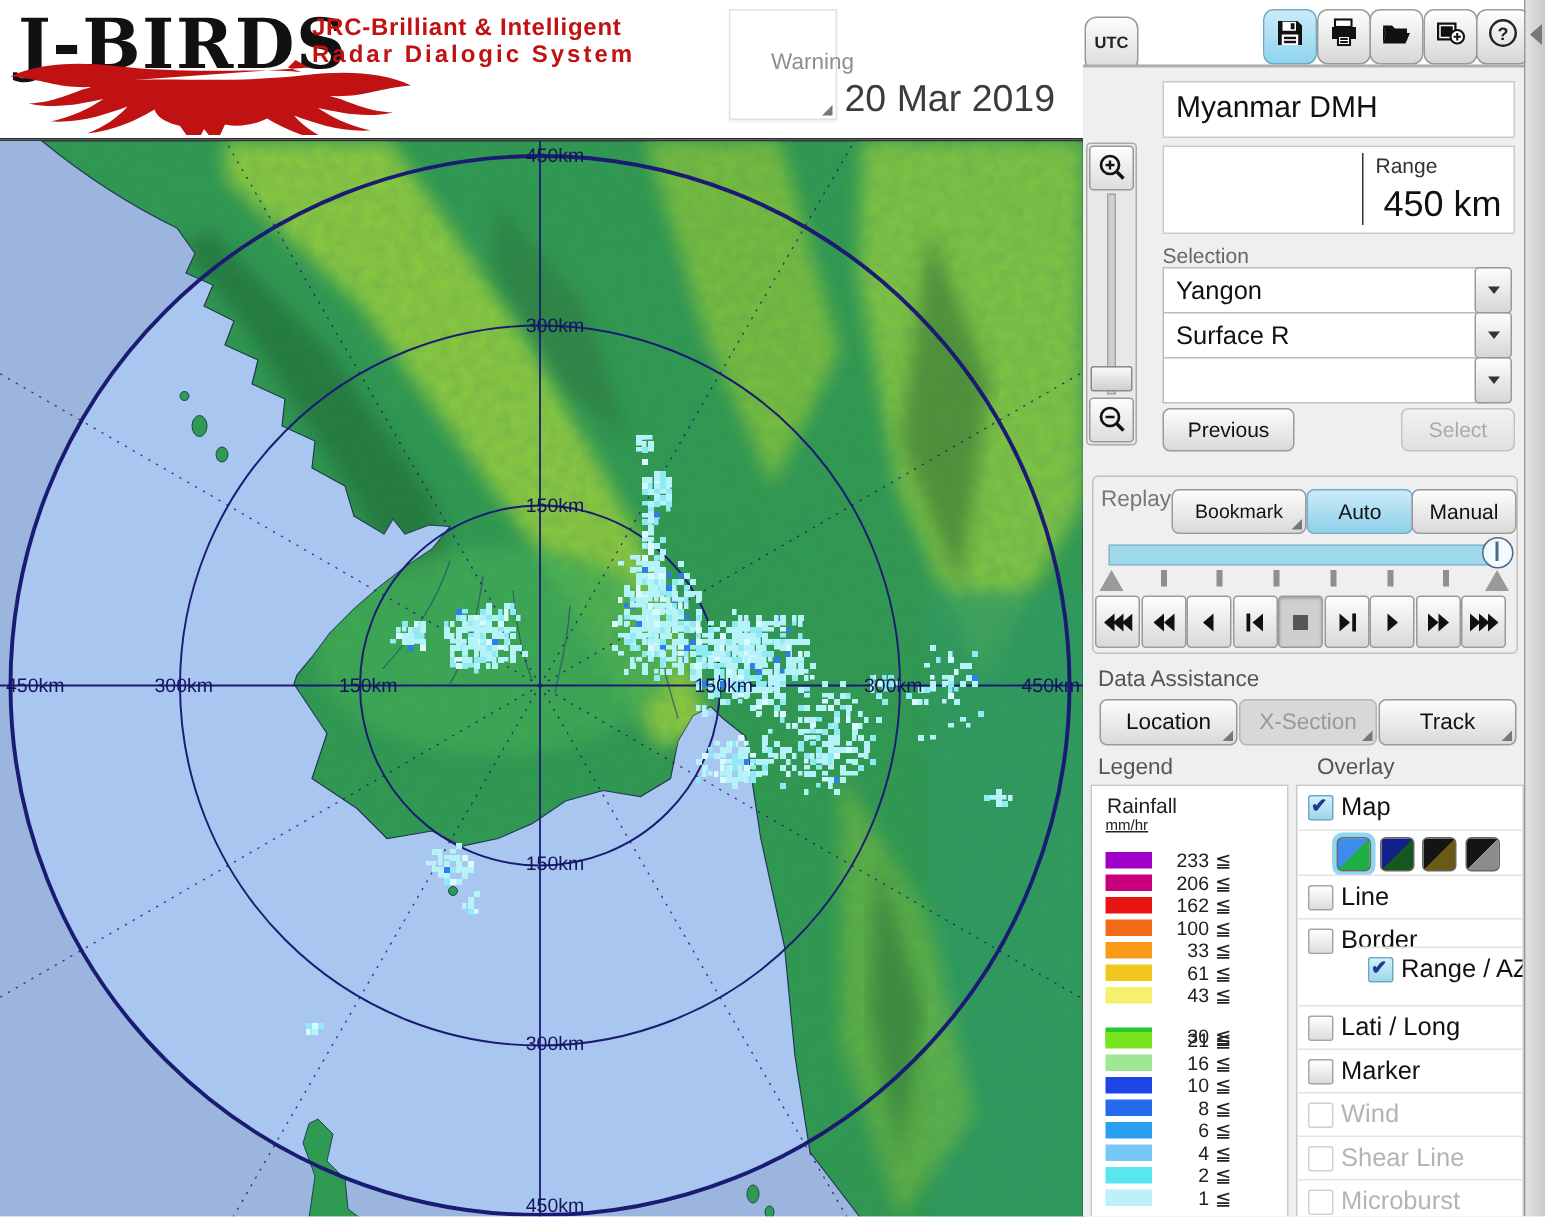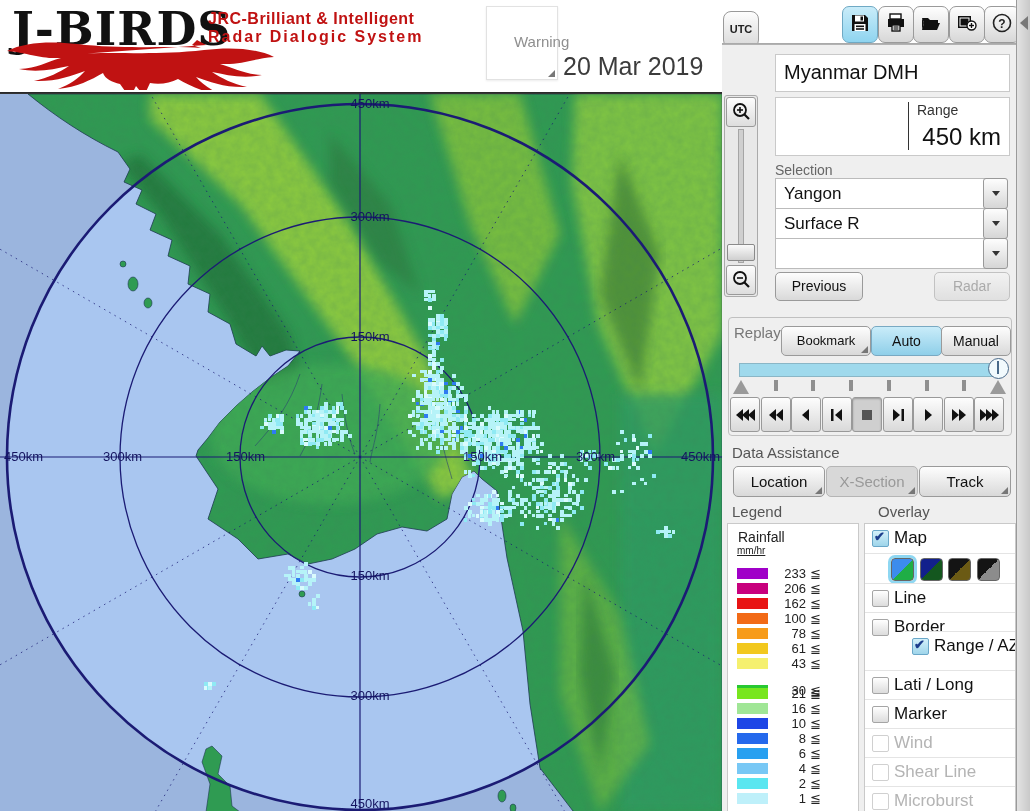--- a/index.html
+++ b/index.html
@@ -1877,21 +1877,21 @@
         </div>
         <div class="ddrow" style="top: 193px;">
           <div class="ddfield"></div>
           <div class="ddbtn">
             <div class="caret"></div>
           </div>
         </div>
       </div>
 
     <div id="prev-btn" class="btn">Previous</div>
-    <div id="select-btn" class="btn ghost-disabled">Radar</div>
+    <div id="select-btn" class="btn ghost-disabled">Select</div>
 
     <div id="replay-box" class="abs">
       <div id="replay-label">Replay</div>
       <div id="bookmark-btn" class="btn grip">Bookmark</div>
       <div id="auto-btn" class="btn blue">Auto</div>
       <div id="manual-btn" class="btn">Manual</div>
       <div id="rslider"></div>
       <div id="rhandle"></div>
       <div id="rticks">
           <div class="tick" style="left: 45px;"></div>
@@ -1989,21 +1989,21 @@
             <div class="lval">162</div>
             <div class="lsuf">≦</div>
           </div>
           <div class="lrow" style="top: 87px;">
             <div class="lswatch" style="background:#f26a16"></div>
             <div class="lval">100</div>
             <div class="lsuf">≦</div>
           </div>
           <div class="lrow" style="top: 102px;">
             <div class="lswatch" style="background:#f79b19"></div>
-            <div class="lval">78</div>
+            <div class="lval">33</div>
             <div class="lsuf">≦</div>
           </div>
           <div class="lrow" style="top: 117px;">
             <div class="lswatch" style="background:#f2c81e"></div>
             <div class="lval">61</div>
             <div class="lsuf">≦</div>
           </div>
           <div class="lrow" style="top: 132px;">
             <div class="lswatch" style="background:#f5f06e"></div>
             <div class="lval">43</div>

